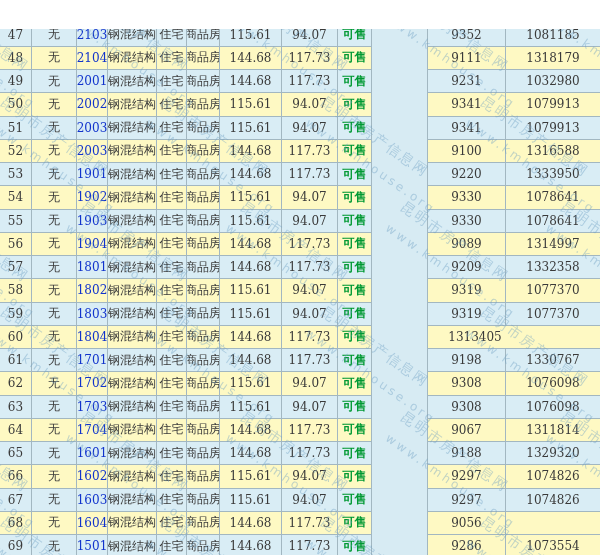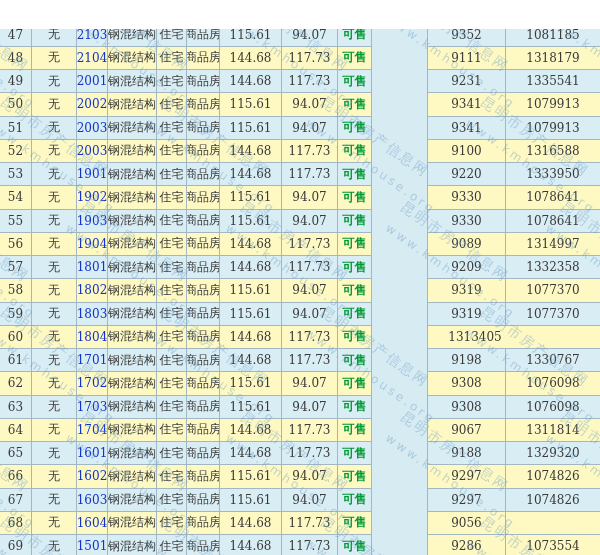--- a/index.html
+++ b/index.html
@@ -760,21 +760,21 @@
         </div>
         <div class="cell c-total no-r">
           <span>1318179</span>
         </div>
       </div>
       <div class="row dark">
         <div class="cell c-price">
           <span>9231</span>
         </div>
         <div class="cell c-total no-r">
-          <span>1335541</span>
+          <span>1032980</span>
         </div>
       </div>
       <div class="row light">
         <div class="cell c-price">
           <span>9341</span>
         </div>
         <div class="cell c-total no-r">
           <span>1079913</span>
         </div>
       </div>

